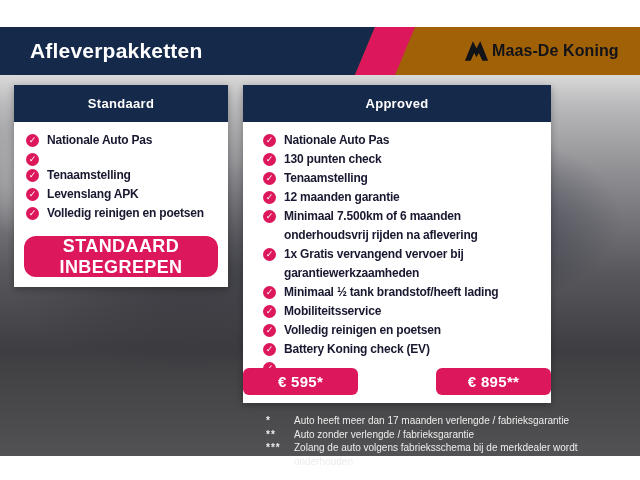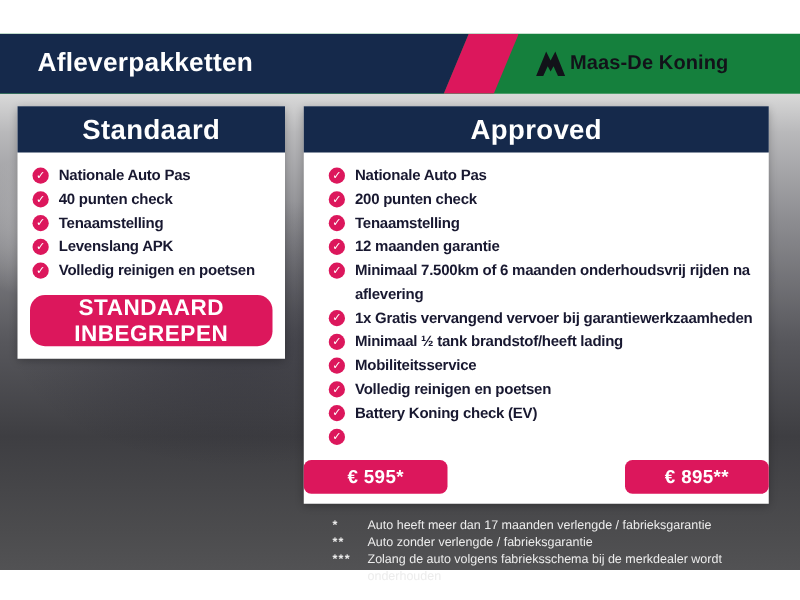--- a/index.html
+++ b/index.html
@@ -8,61 +8,61 @@
     position:relative;
     font-family:"Liberation Sans","DejaVu Sans",sans-serif;
     background:#ffffff;
     overflow:hidden;
     --navy:#15294B;
     --pink:#DC175C;
     --ink:#181830;
   }
 
   
-  .topbar { position:absolute; left:0; top:27px; width:640px; height:48px; background:#15803d; }
+  .topbar { position:absolute; left:0; top:27px; width:640px; height:48px; background:#a16207; }
   .topbar-navy {
     position:absolute; left:0; top:0; width:375px; height:48px;
     background:var(--navy);
     clip-path:polygon(0 0,100% 0,calc(100% - 20px) 100%,0 100%);
   }
   .topbar-pink {
     position:absolute; left:355px; top:0; width:60px; height:48px;
     background:var(--pink);
     clip-path:polygon(20px 0,60px 0,40px 100%,0 100%);
   }
   .topbar-title {
     position:absolute; left:30px; top:0; height:48px; display:flex; align-items:center;
     color:#ffffff; font-size:21px; font-weight:bold; letter-spacing:0.2px;
   }
-  .brand { position:absolute; left:428px; top:0; height:48px; display:flex; align-items:center; gap:3px;text-align:center; }
+  .brand { position:absolute; left:464px; top:0; height:48px; display:flex; align-items:center; gap:3px;text-align:center; }
   .brand svg { display:block; }
   .brand-name { color:#121219; font-size:16px; font-weight:bold; letter-spacing:0.1px; }
 
   
   .backdrop {
     position:absolute; left:0; top:75px; width:640px; height:381px;
     background:
       radial-gradient(ellipse 230px 130px at 72% 38%, rgba(10,14,38,0.55), transparent 70%),
       radial-gradient(ellipse 260px 150px at 30% 50%, rgba(18,18,30,0.35), transparent 72%),
       radial-gradient(ellipse 180px 90px at 12% 28%, rgba(235,235,235,0.5), transparent 70%),
       linear-gradient(180deg,#d9d9d9 0%,#b9b9bb 8%,#8e8e92 26%,#57575c 52%,#3e3e42 72%,#4c4c4e 92%,#525254 100%);
   }
   .bottom-strip { position:absolute; left:0; bottom:0; width:640px; height:24px; background:#ffffff; }
 
   
   .card {
     position:absolute; background:#ffffff;
     box-shadow:0 2px 7px rgba(0,0,0,0.3);
   }
   .card-standard { left:14px; top:85px; width:214px; height:202px; }
-  .card-approved { left:243px; top:85px; width:372px; height:318px; }
+  .card-approved { left:243px; top:85px; width:308px; height:318px; }
   .card-header {
     height:37px; background:var(--navy); color:#ffffff;
     display:flex; align-items:center; justify-content:center;
-    font-size:22px; font-weight:bold; letter-spacing:0.3px;
+    font-size:13px; font-weight:bold; letter-spacing:0.3px;
   }
   .check-list { list-style:none; padding:9px 4px 0 12px; }
   .card-approved .check-list { padding-left:20px; }
   .check-list li {
     display:flex; align-items:flex-start; gap:8px;
     font-size:12px; font-weight:bold; color:var(--ink);
     line-height:19px; letter-spacing:-0.2px;
   }
   .check-icon {
     flex:0 0 13px; width:13px; height:13px; margin-top:3px;
@@ -118,21 +118,20 @@
   <div class="card-header">Standaard</div>
   <ul class="check-list">
 
       <li>
         <span class="check-icon">✓</span>
         <span>Nationale Auto Pas</span>
       </li>
 
       <li>
         <span class="check-icon">✓</span>
-        <span>40 punten check</span>
       </li>
 
       <li>
         <span class="check-icon">✓</span>
         <span>Tenaamstelling</span>
       </li>
 
       <li>
         <span class="check-icon">✓</span>
         <span>Levenslang APK</span>
@@ -150,21 +149,21 @@
   <div class="card-header">Approved</div>
   <ul class="check-list">
 
       <li>
         <span class="check-icon">✓</span>
         <span>Nationale Auto Pas</span>
       </li>
 
       <li>
         <span class="check-icon">✓</span>
-        <span>200 punten check</span>
+        <span>130 punten check</span>
       </li>
 
       <li>
         <span class="check-icon">✓</span>
         <span>Tenaamstelling</span>
       </li>
 
       <li>
         <span class="check-icon">✓</span>
         <span>12 maanden garantie</span>

